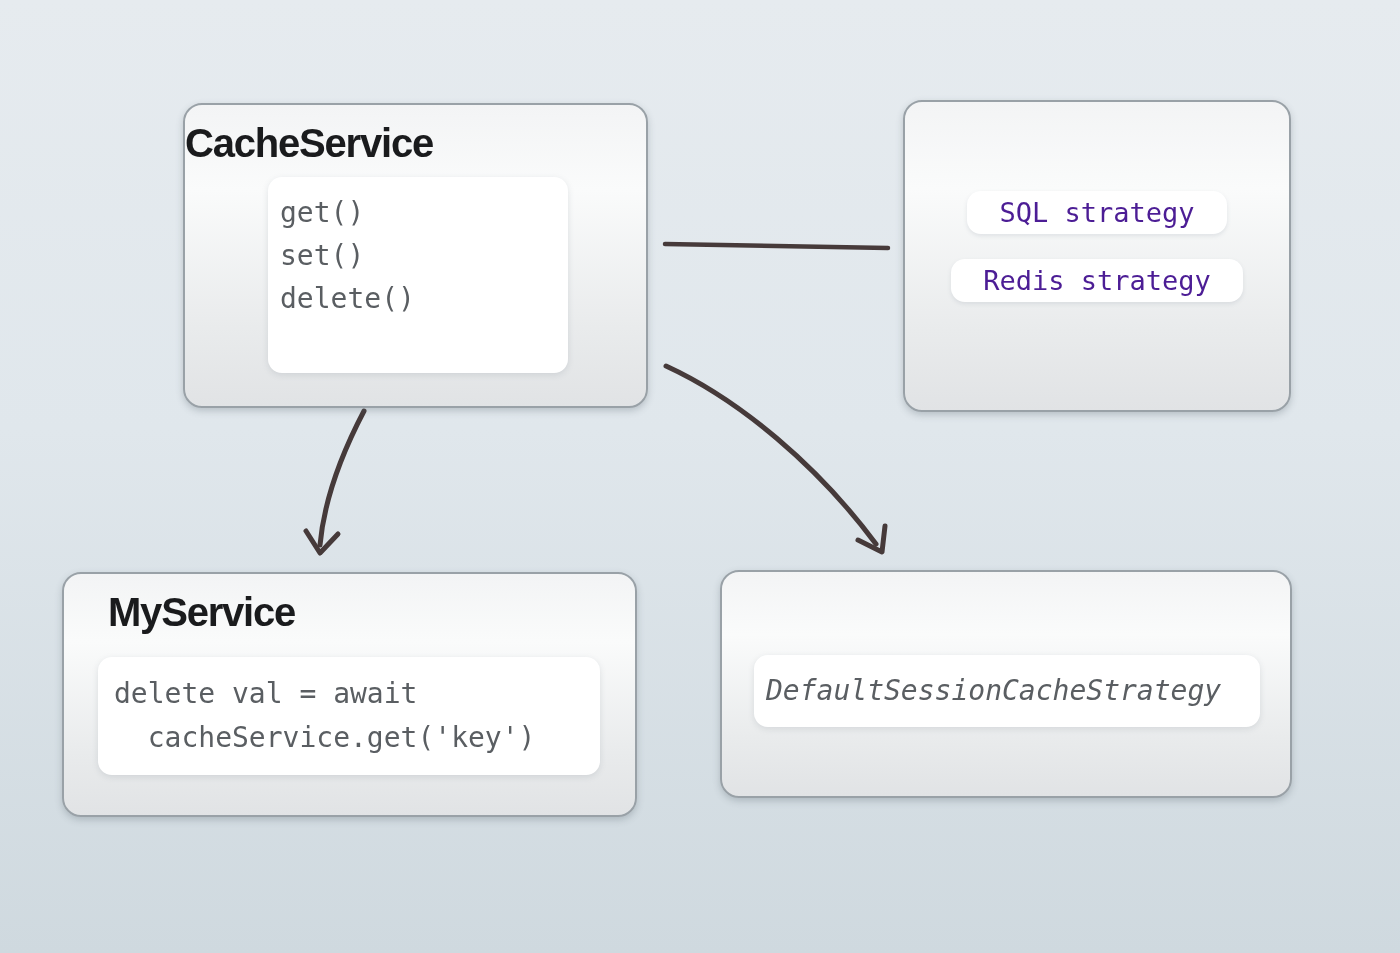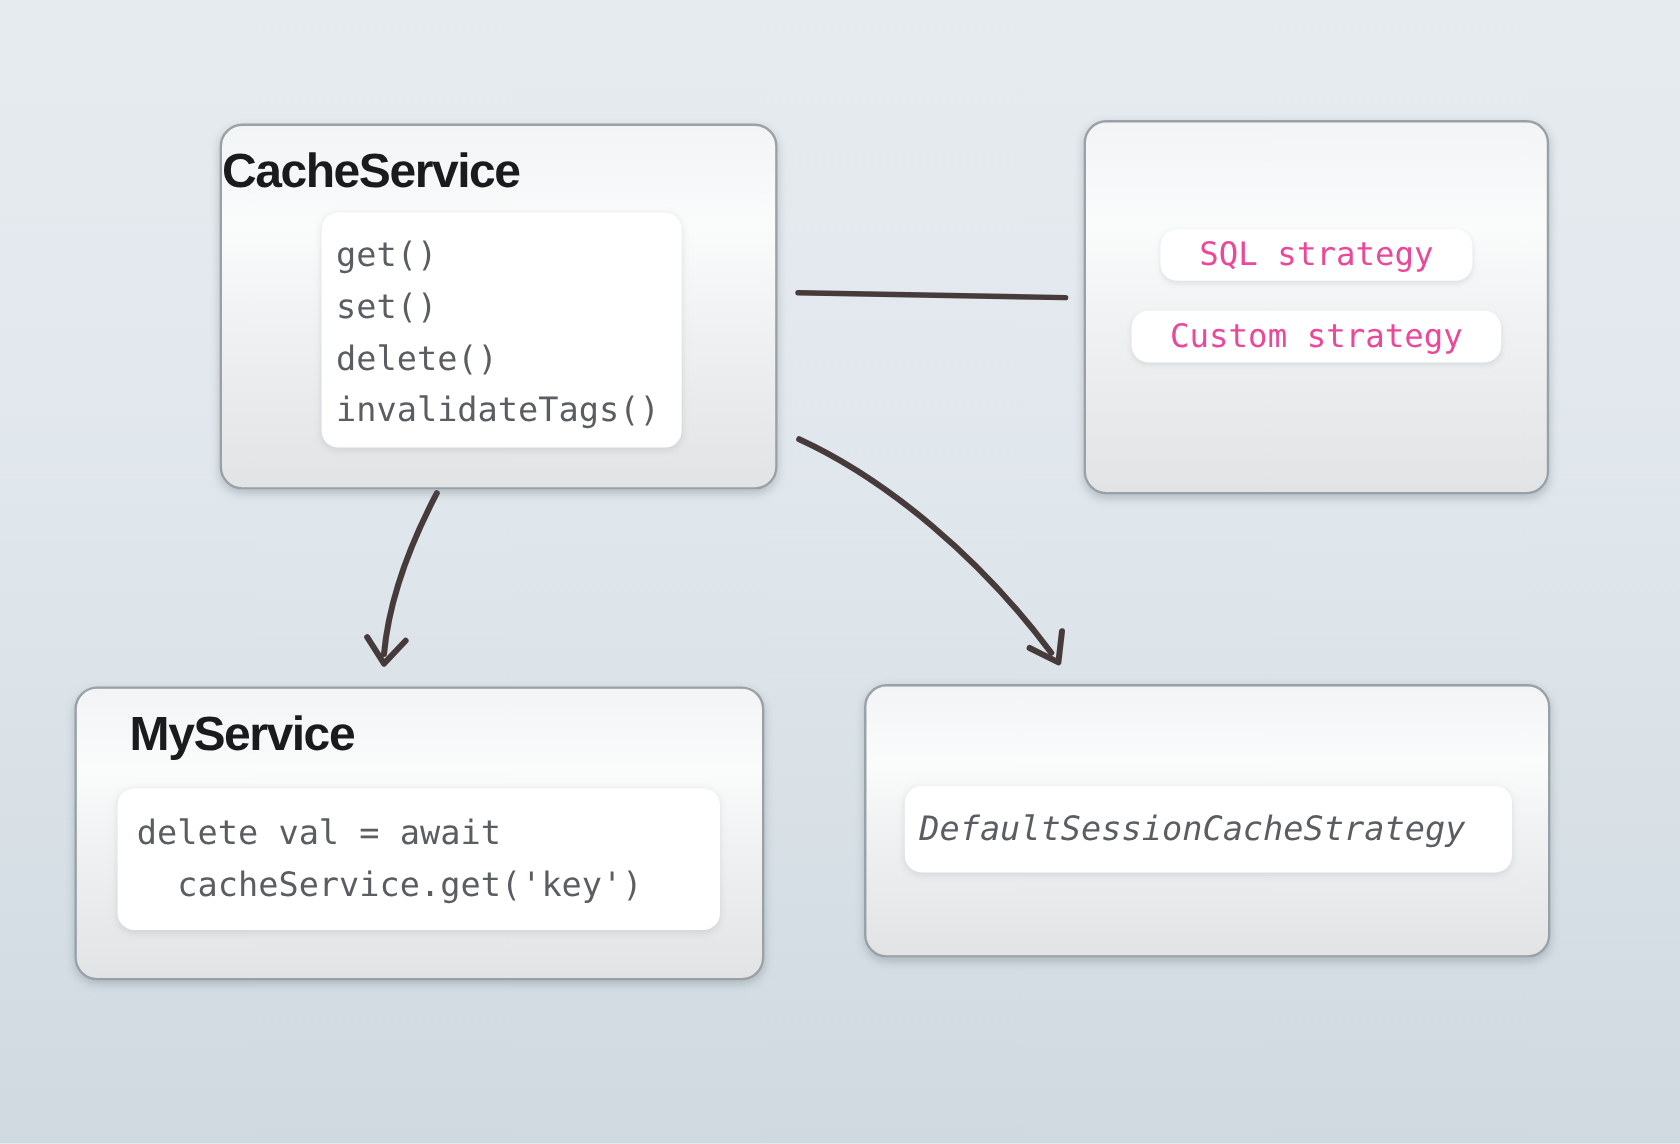--- a/index.html
+++ b/index.html
@@ -57,21 +57,21 @@
     position: absolute; left: 0; right: 0; top: 89px;
     display: flex; flex-direction: column; align-items: center; gap: 25px;
   }
   .pill {
     background: #ffffff;
     border-radius: 14px;
     padding: 5px 32px;
     font-family: "DejaVu Sans Mono", monospace;
     font-size: 27px;
     line-height: 33px;
-    color: #ec4899;
+    color: #4c1d95;
     box-shadow: 0 2px 4px rgba(115, 125, 140, 0.16);
     white-space: nowrap;
   }
 
   
   .node-my-service { left: 62px; top: 572px; width: 575px; height: 245px; padding-left: 44px; }
   .node-my-service .code-card { left: 34px; top: 83px; width: 502px; height: 118px; padding: 15px 0 0 16px; }
   .node-my-service .code { line-height: 44px; }
 
   
@@ -91,28 +91,27 @@
     <path d="M 666 366 C 740 400 818 466 876 544" fill="none" stroke-width="5" stroke-linecap="round" stroke="#463a3a"></path>
     <polyline points="858,540 882,552 885,526" fill="none" stroke-width="5" stroke-linecap="round" stroke-linejoin="round" stroke="#463a3a"></polyline>
   </svg>
 
   <div class="node node-cache-service">
     <div class="node-title">CacheService</div>
     <div class="code-card">
       <div class="code">get()</div>
       <div class="code">set()</div>
       <div class="code">delete()</div>
-      <div class="code">invalidateTags()</div>
     </div>
   </div>
 
   <div class="node node-cache-strategy">
     <div class="pill-stack">
       <div class="pill">SQL strategy</div>
-      <div class="pill">Custom strategy</div>
+      <div class="pill">Redis strategy</div>
     </div>
   </div>
 
   <div class="node node-my-service">
     <div class="node-title">MyService</div>
     <div class="code-card">
       <div class="code">delete val = await
   cacheService.get('key')</div>
     </div>
   </div>

